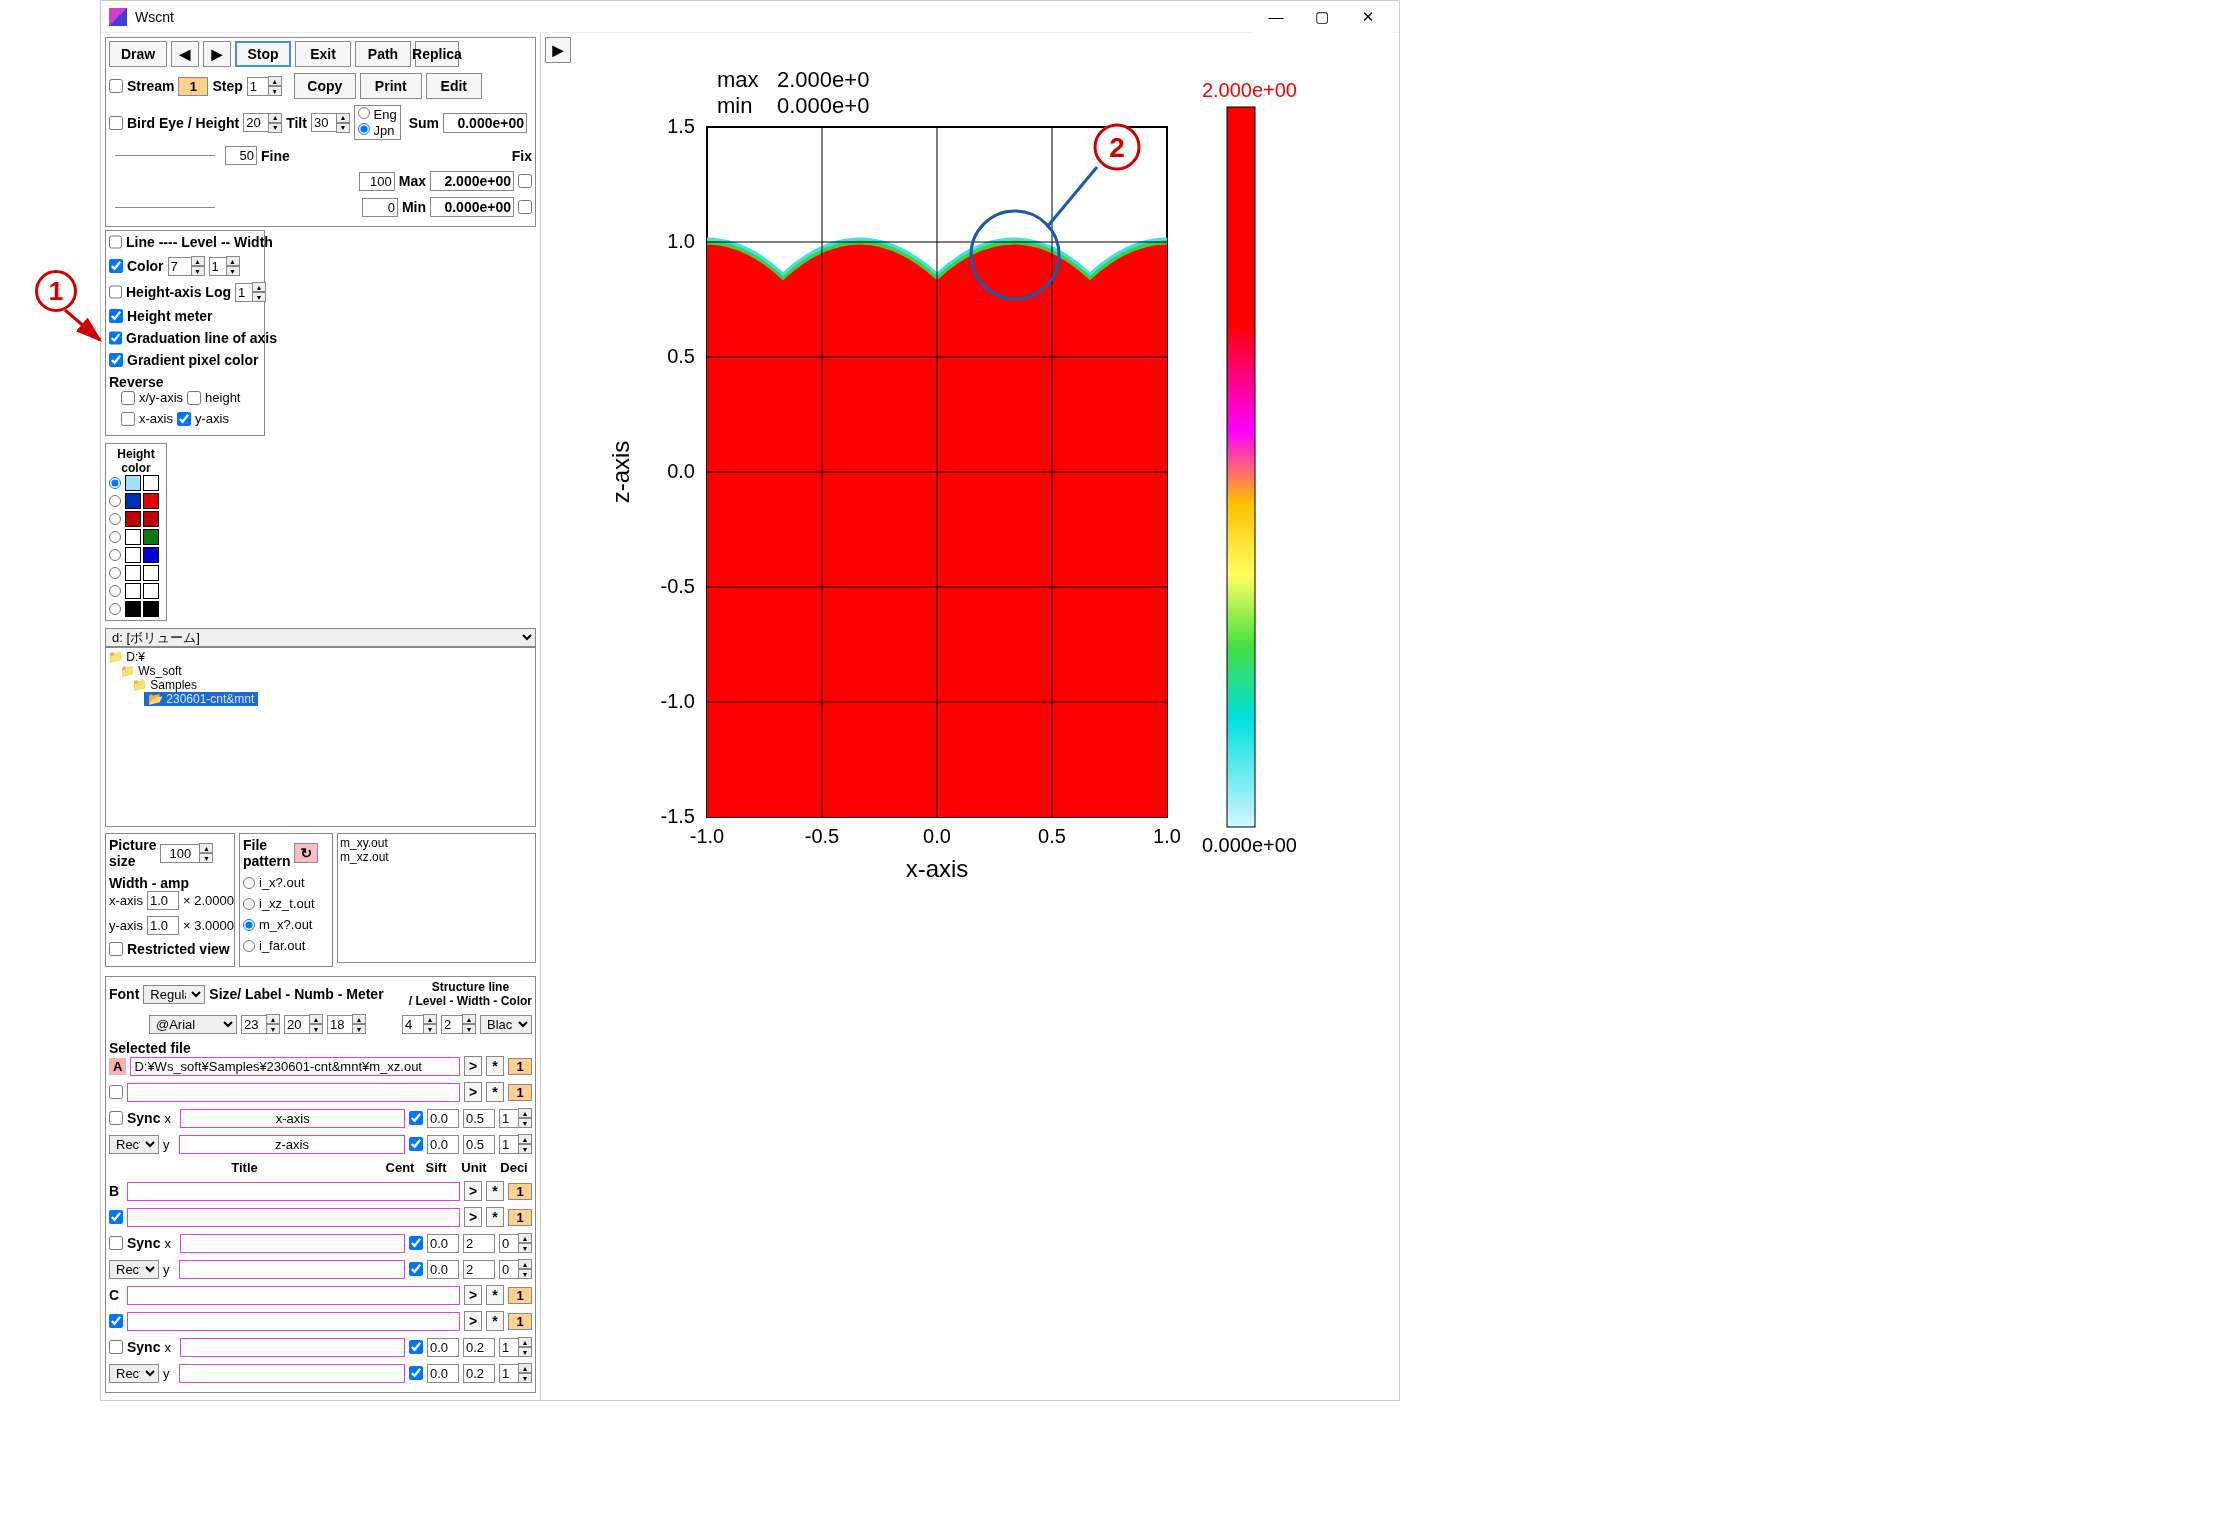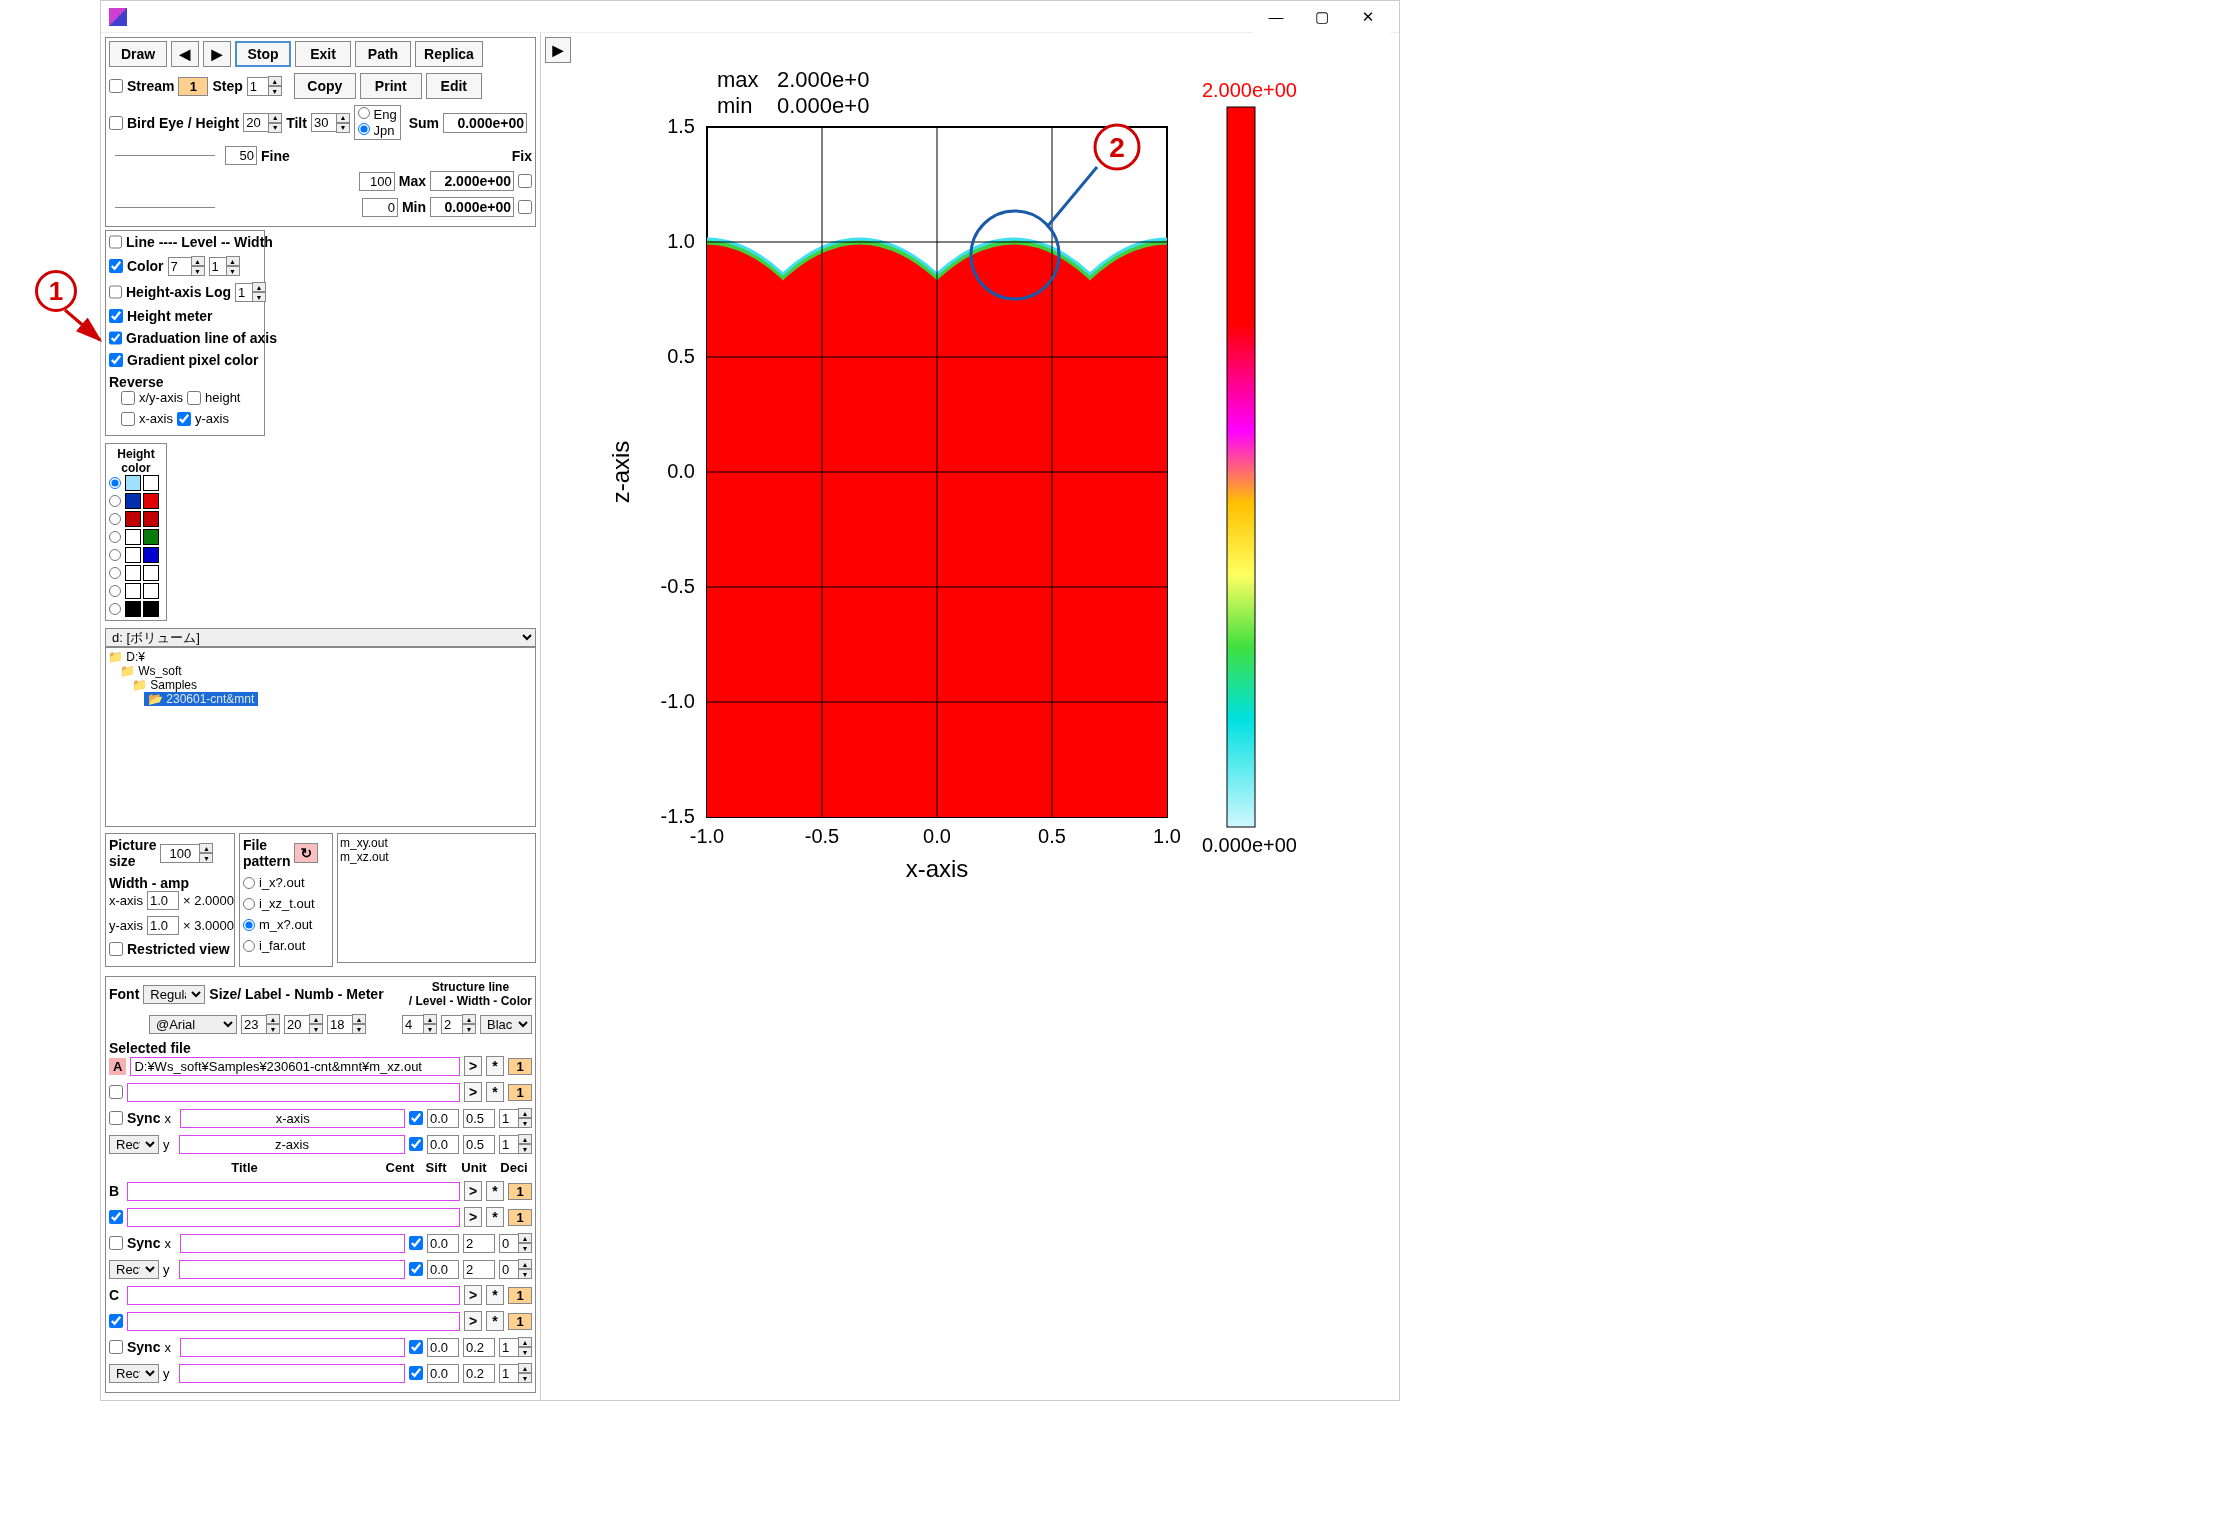--- a/index.html
+++ b/index.html
@@ -59,40 +59,41 @@
       <marker id="ah1" markerWidth="10" markerHeight="10" refX="8" refY="3" orient="auto">
         <path d="M0,0 L9,3 L0,6 Z" fill="#d00000"></path>
       </marker>
     </defs>
   <line x1="5" y1="5" x2="40" y2="35" stroke="#d00000" stroke-width="3" marker-end="url(#ah1)"></line>
 </svg>
 
 <div class="window" style="margin-left:100px;">
   <div class="titlebar">
     <div class="titlebar-icon"></div>
+    <div class="titlebar-text">Wscnt</div>
     <div class="winbtns">
       <button class="winbtn">—</button>
       <button class="winbtn">▢</button>
       <button class="winbtn">✕</button>
     </div>
   </div>
 
   <div class="body-row">
 
     <div class="left-panel">
 
       <div class="group">
       <div class="row">
         <button class="btn" style="width:58px">Draw</button>
         <button class="btn" style="width:28px">◀</button>
         <button class="btn" style="width:28px">▶</button>
         <button class="btn btn-stop" style="width:56px">Stop</button>
         <button class="btn" style="width:56px">Exit</button>
         <button class="btn" style="width:56px">Path</button>
-        <button class="btn" style="width:68px">Replica</button>
+        <button class="btn" style="width:44px">Replica</button>
       </div>
 
       <div class="row">
         <input type="checkbox" class="chk" style="">
         <span class="lb">Stream</span>
         <input class="spinner hl" style="width: 30px; text-align: center; font-weight: bold;" value="1">
         <span class="lb">Step</span>
         <span class="spin-wrap">
               <input class="spinner" style="width: 22px;" value="1">
               <span class="spin-btns">

